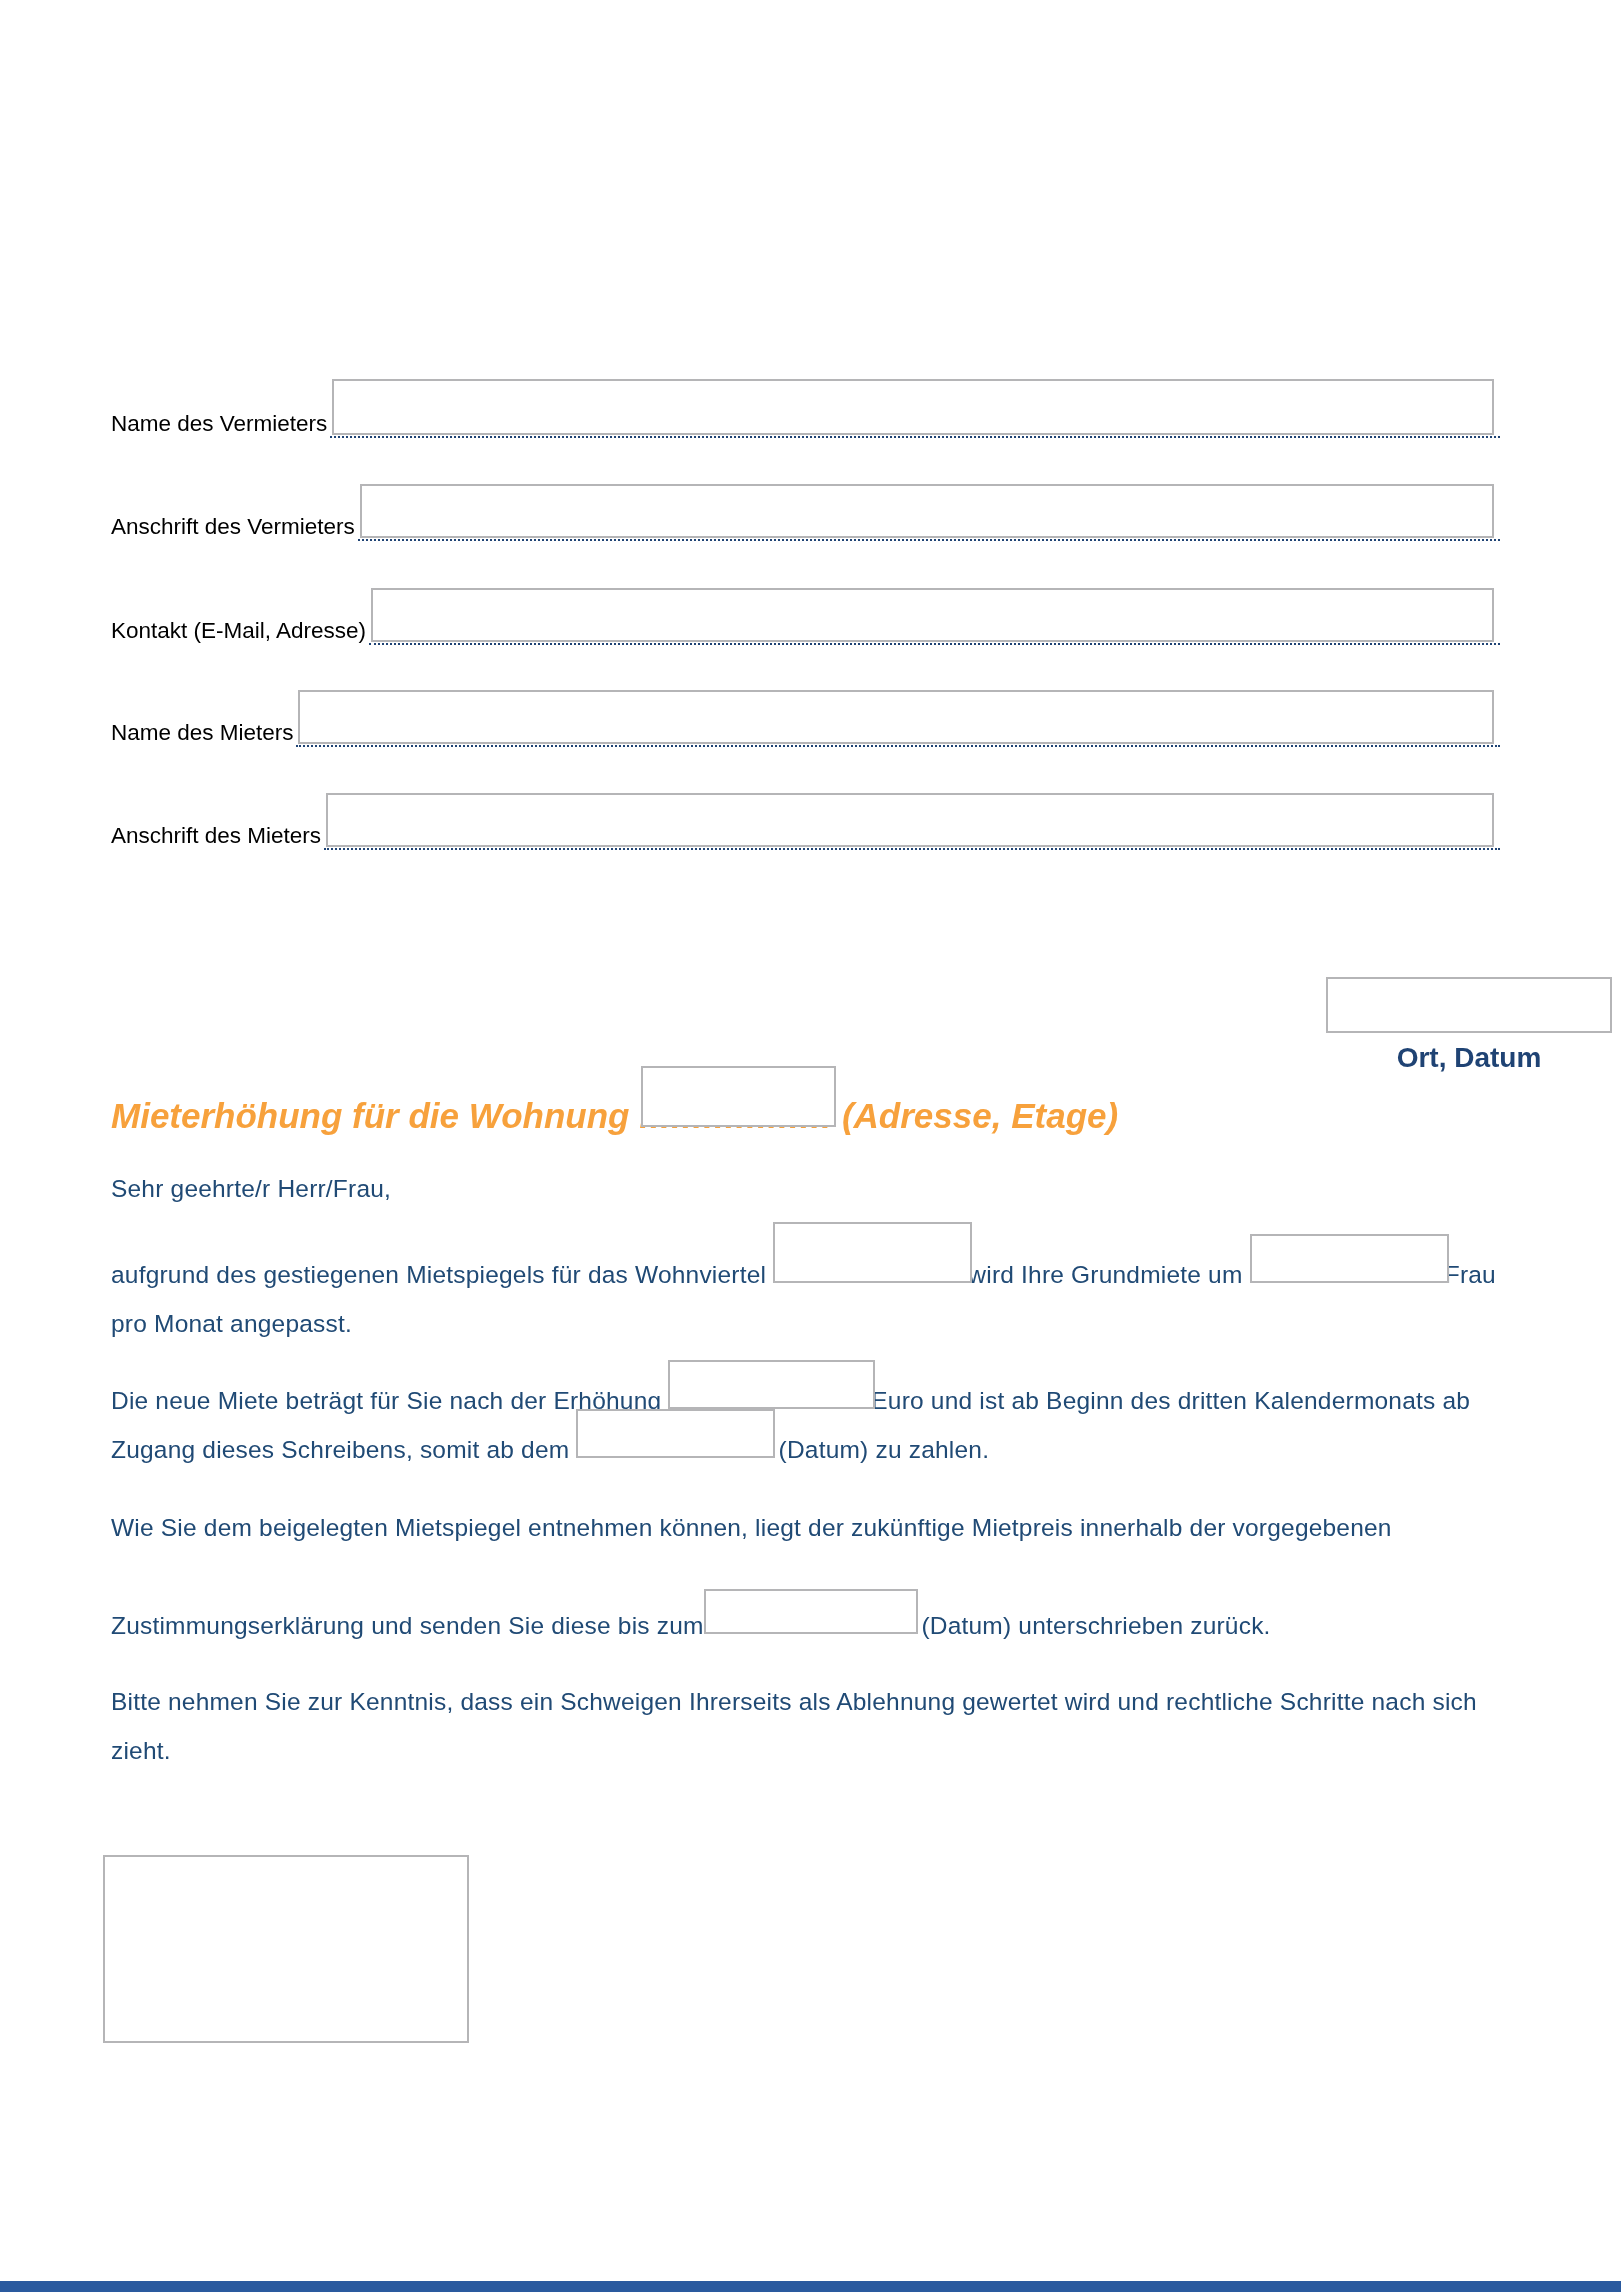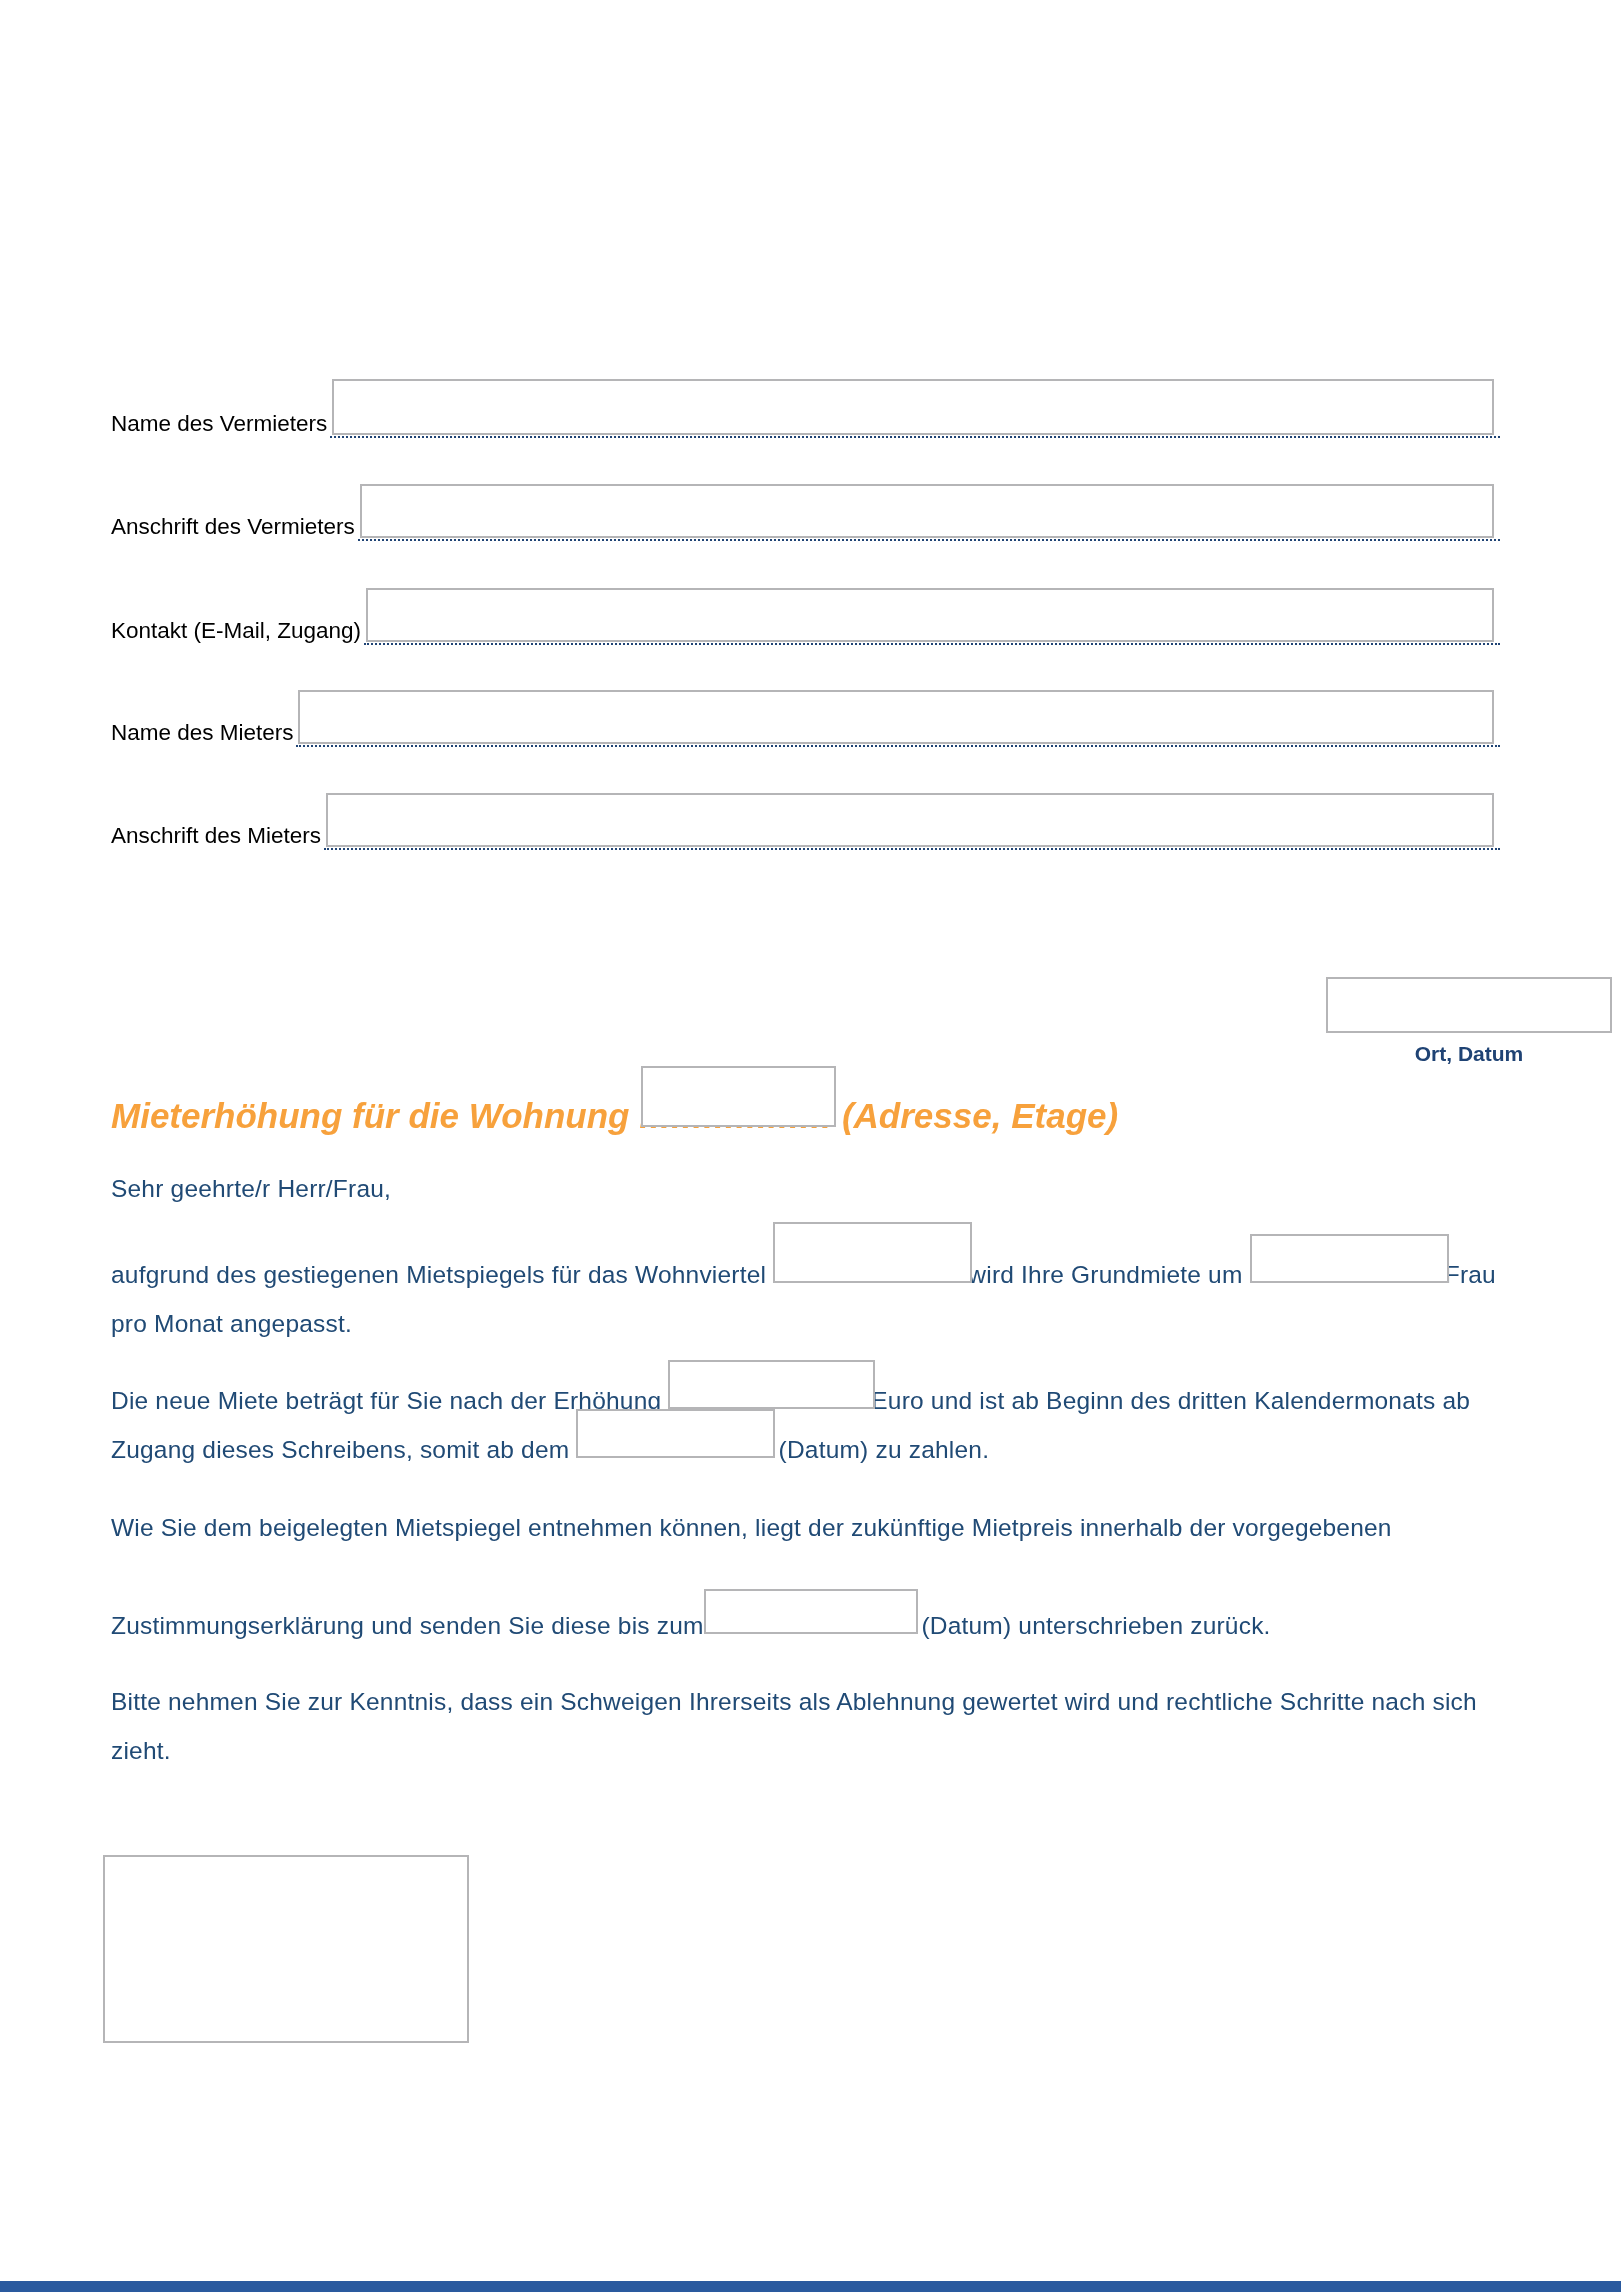--- a/index.html
+++ b/index.html
@@ -25,21 +25,21 @@
     background:#ffffff;border:2.9px solid #b5b5b7;box-sizing:border-box;
   }
   .fbox.tall{height:56px;}
   
   .ort-box{
     position:absolute;left:1326px;top:977px;width:286px;height:56px;
     background:#ffffff;border:2.9px solid #b5b5b7;box-sizing:border-box;
   }
   .ort-label{
     position:absolute;left:1326px;top:1042px;width:286px;text-align:center;
-    font-size:21px;font-weight:bold;color:#1f4374;
+    font-size:28px;font-weight:bold;color:#1f4374;
   }
   
   .heading{
     position:absolute;left:111px;top:1094px;width:1470px;
     font-size:35px;font-weight:bold;font-style:italic;color:#f7a13c;
     white-space:nowrap;line-height:43px;
   }
   .hgap{display:inline-block;position:relative;white-space:nowrap;}
   .hbox{
     position:absolute;left:2px;right:-3.9px;bottom:9.8px;height:61px;
@@ -82,21 +82,21 @@
   </div>
 
   <div class="frow" style="top:512px">
     <span class="flabel">Anschrift des Vermieters</span>
     <span class="fleader">
       <span class="fbox"></span>
     </span>
   </div>
 
   <div class="frow" style="top:616px">
-    <span class="flabel">Kontakt (E-Mail, Zugang)</span>
+    <span class="flabel">Kontakt (E-Mail, Adresse)</span>
     <span class="fleader">
       <span class="fbox"></span>
     </span>
   </div>
 
   <div class="frow" style="top:718px">
     <span class="flabel">Name des Mieters</span>
     <span class="fleader">
       <span class="fbox"></span>
     </span>

